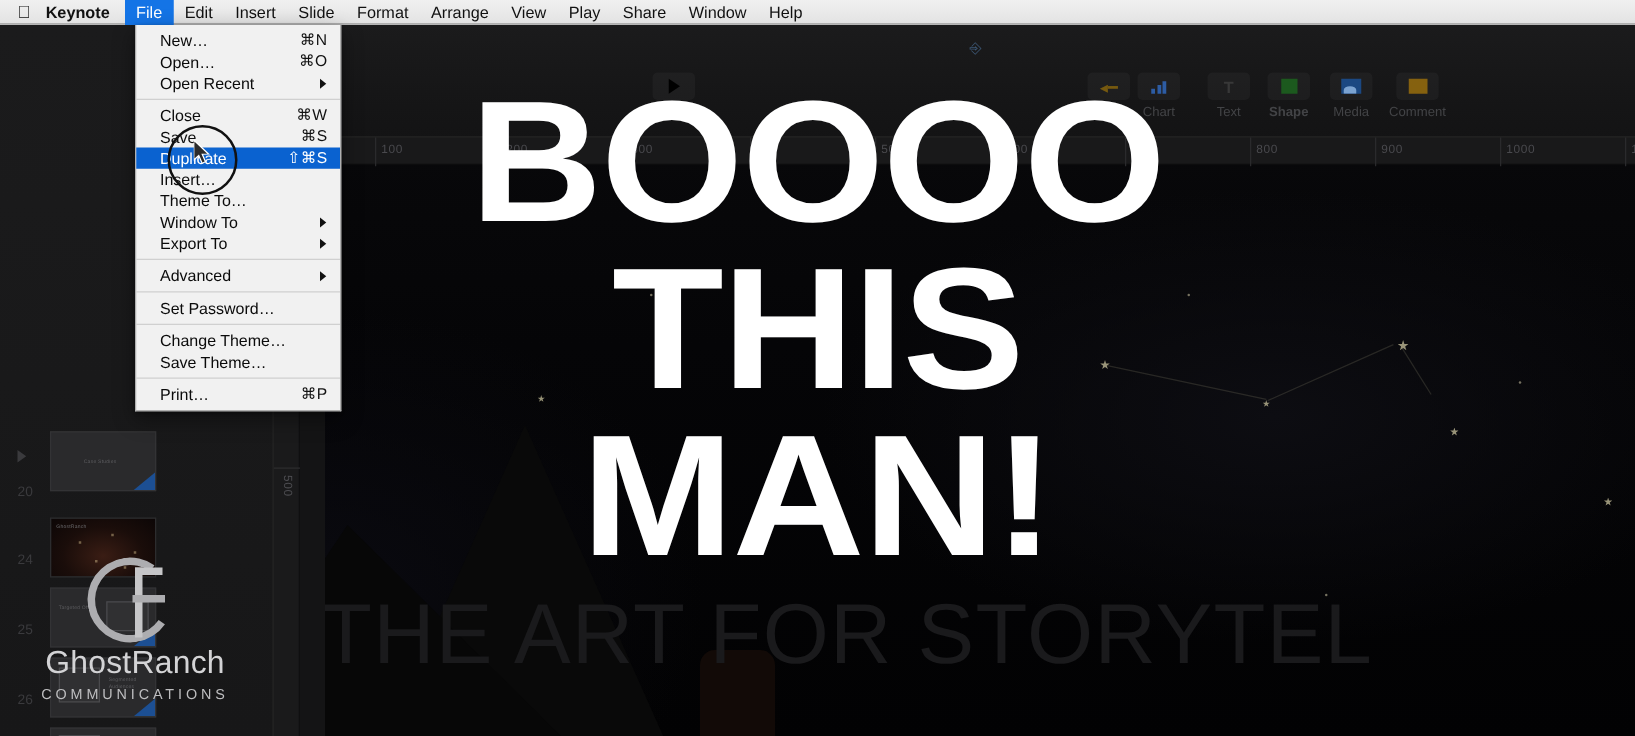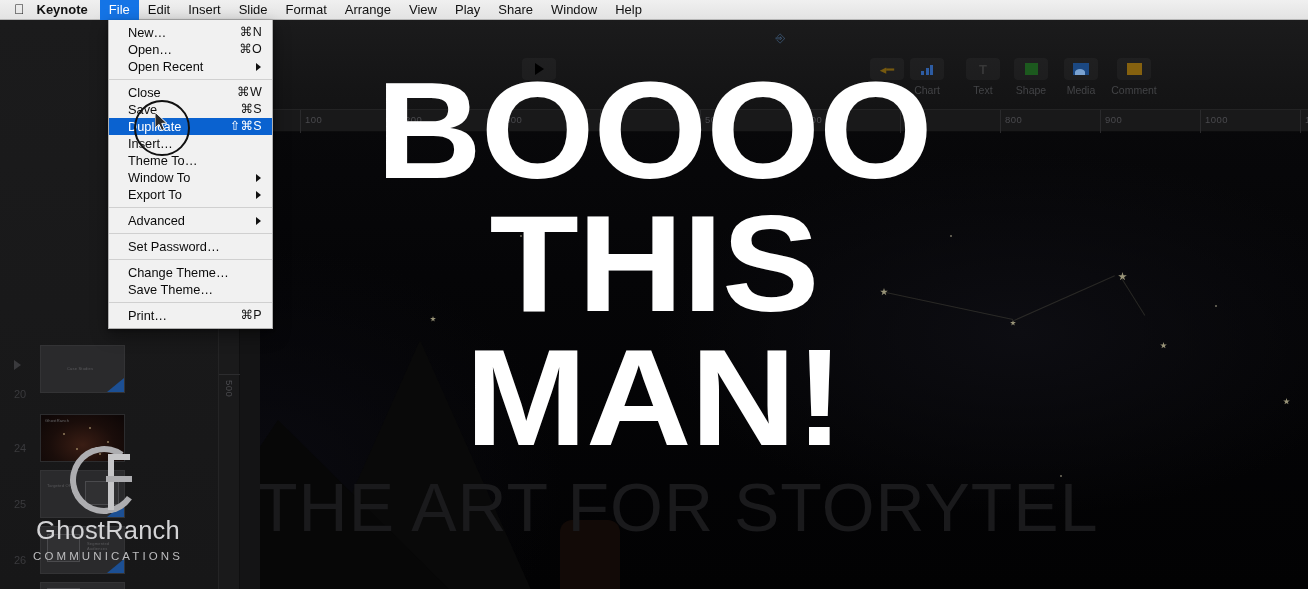--- a/index.html
+++ b/index.html
@@ -366,21 +366,21 @@
             </span>
         </div>
         <div class="tb-label">Chart</div>
       </div>
       <div class="tb-item" style="position:absolute;left:692px;">
         <div class="tb-ico">
             <span style="color:#3a3a3a;font-size:13px;font-weight:bold;">T</span>
           </div>
         <div class="tb-label">Text</div>
       </div>
-      <div class="tb-item" style="position:absolute;left:740px;">
+      <div class="tb-item" style="position:absolute;left:740px;font-weight:bold;">
         <div class="tb-ico">
             <span class="ico-shape"></span>
           </div>
         <div class="tb-label">Shape</div>
       </div>
       <div class="tb-item" style="position:absolute;left:790px;justify-content:space-between;">
         <div class="tb-ico">
             <span class="ico-media"></span>
           </div>
         <div class="tb-label">Media</div>

